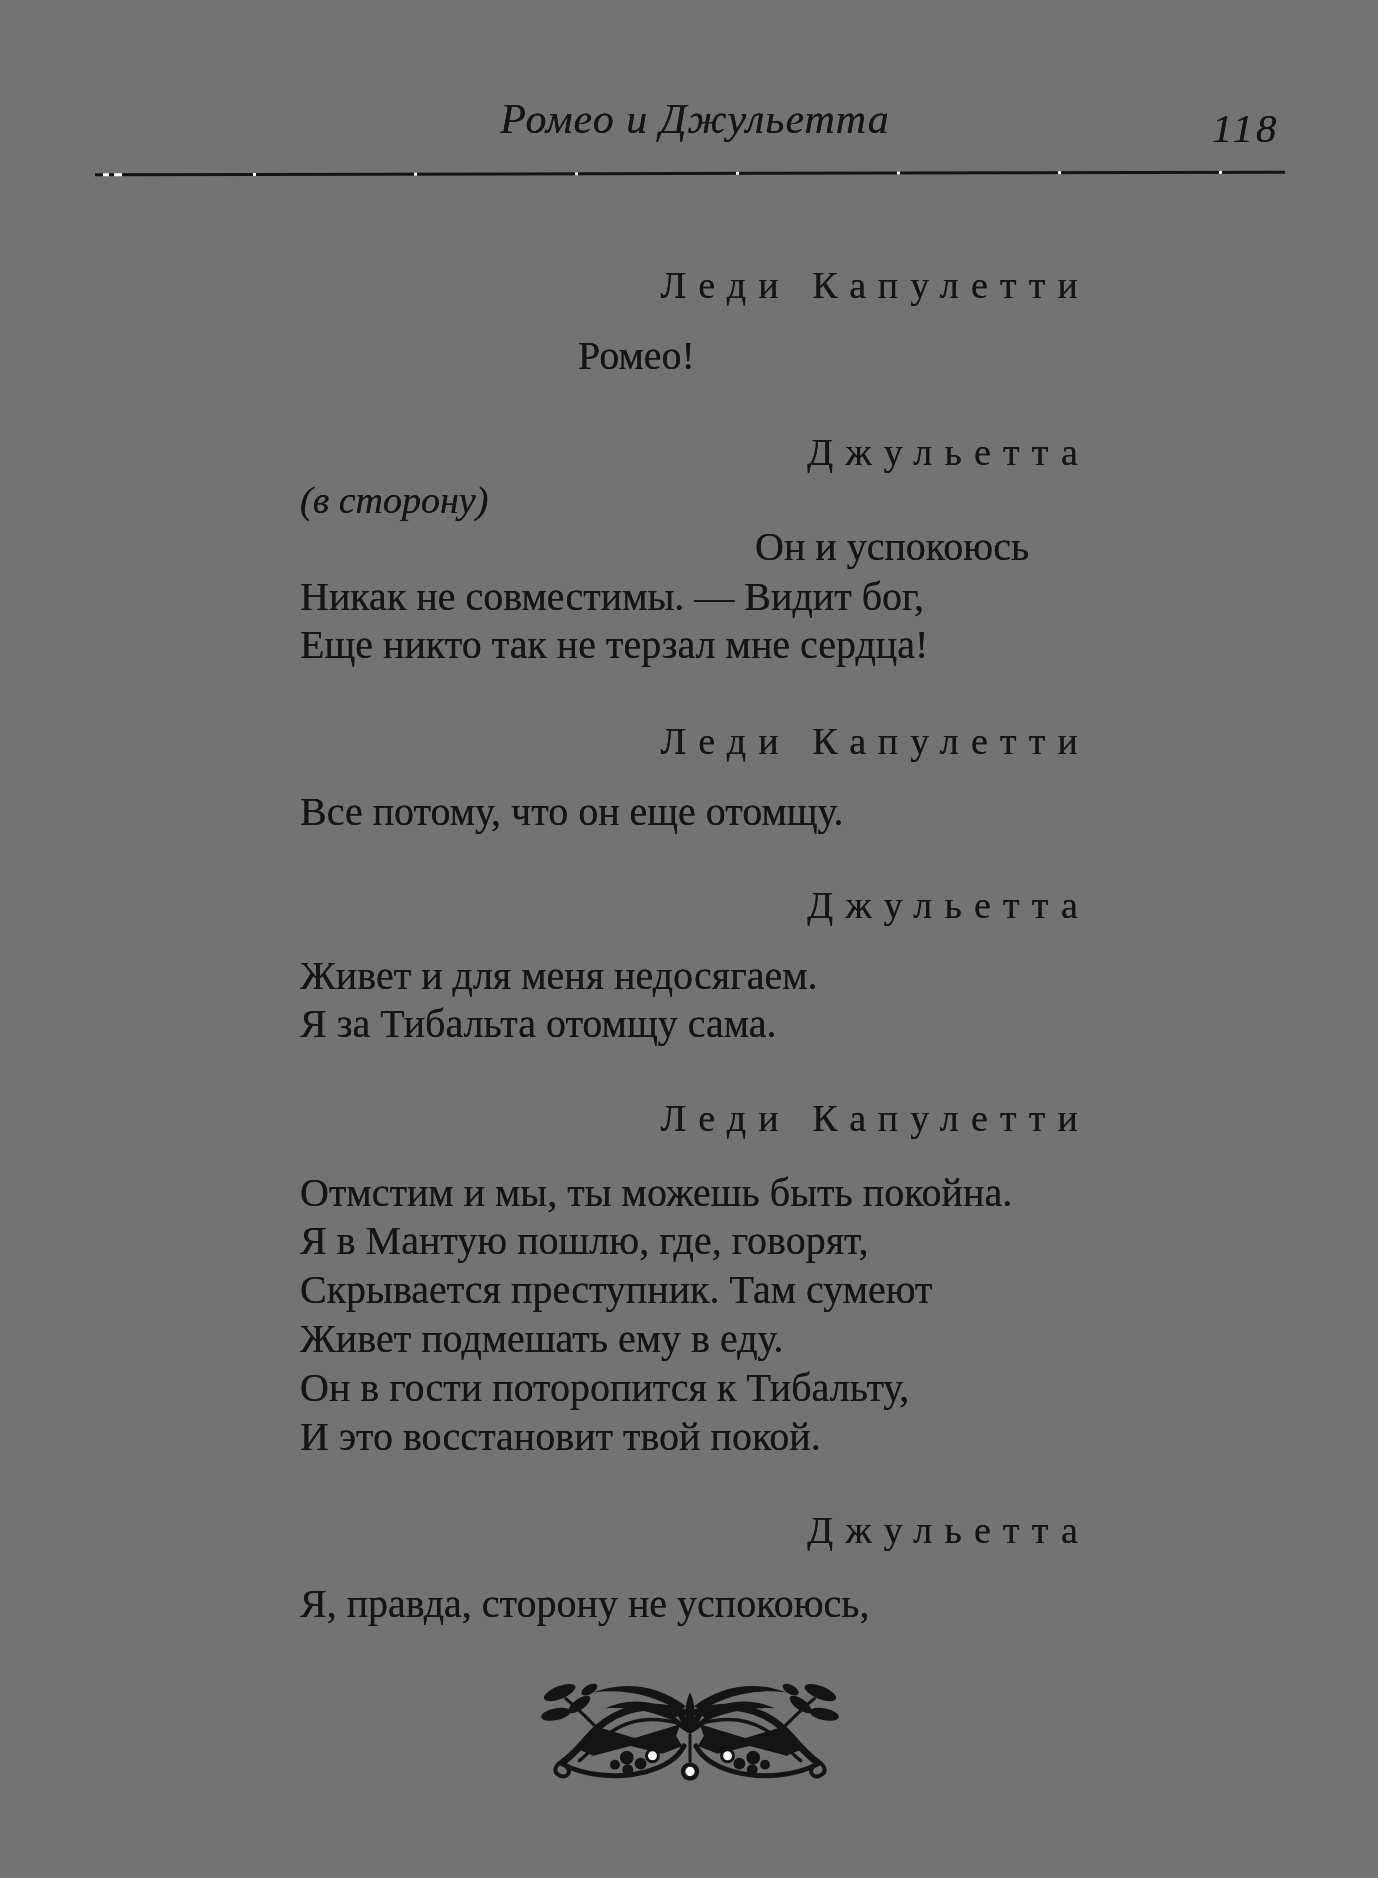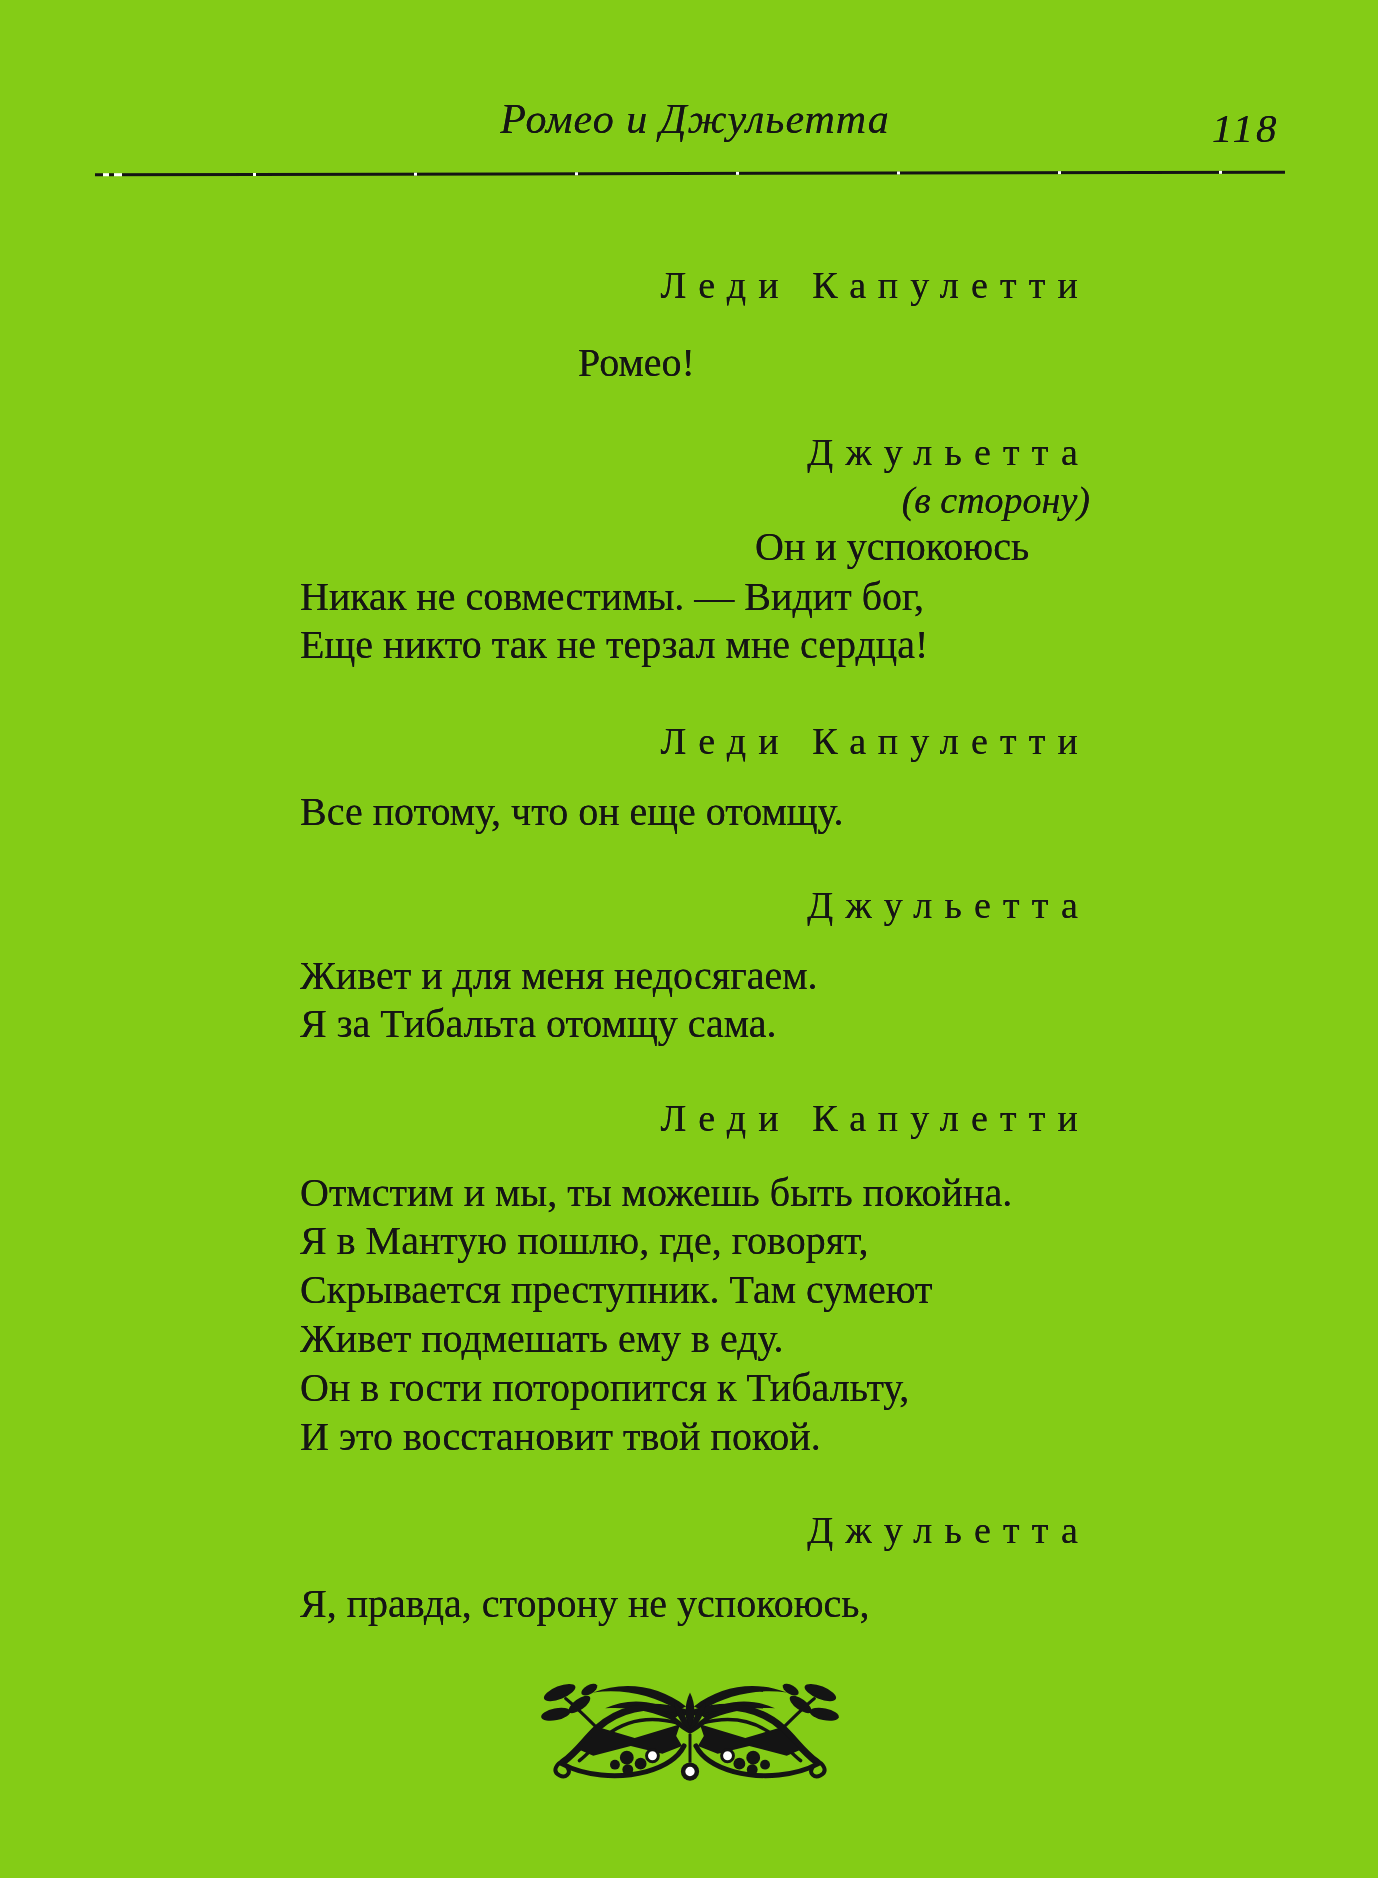--- a/index.html
+++ b/index.html
@@ -5,21 +5,21 @@
   html, body {
     margin: 0;
     padding: 0;
     background: #e8e8e8;
   }
   .page {
     position: relative;
     width: 1378px;
     height: 1878px;
     margin: 0 auto;
-    background: #84cc16;
+    background: #737373;
     color: #151515;
     font-family: "Liberation Serif", "DejaVu Serif", serif;
     overflow: hidden;
   }
   .running-title {
     position: absolute;
     top: 98px;
     left: 300px;
     width: 790px;
     text-align: center;
@@ -60,21 +60,21 @@
     line-height: 1;
     letter-spacing: 0.32em;
     text-indent: 0.32em;
     text-shadow: 0 0 0.5px currentColor;
     white-space: nowrap;
   }
   .direction {
     position: absolute;
     left: 300px;
     width: 790px;
-    text-align: right;
+    text-align: left;
     font-style: italic;
     font-size: 38px;
     line-height: 1;
     text-shadow: 0 0 0.5px currentColor;
     white-space: nowrap;
   }
   .verse {
     position: absolute;
     left: 300px;
     font-size: 40px;
@@ -93,21 +93,21 @@
 </head>
 <body>
 
 <div class="page">
 
   <div class="running-title">Ромео и Джульетта</div>
   <div class="page-number">118</div>
   <div class="rule"></div>
 
   <div class="speaker" style="top:266px">Леди Капулетти</div>
-  <div class="verse" style="top:343px; left:578px">Ромео!</div>
+  <div class="verse" style="top:336px; left:578px">Ромео!</div>
 
   <div class="speaker" style="top:433px">Джульетта</div>
   <div class="direction" style="top:481px">(в сторону)</div>
   <div class="verse" style="top:527px; left:755px">Он и успокоюсь</div>
   <div class="verse" style="top:577px">Никак не совместимы. — Видит бог,</div>
   <div class="verse" style="top:625px">Еще никто так не терзал мне сердца!</div>
 
   <div class="speaker" style="top:722px">Леди Капулетти</div>
   <div class="verse" style="top:792px">Все потому, что он еще отомщу.</div>
 

